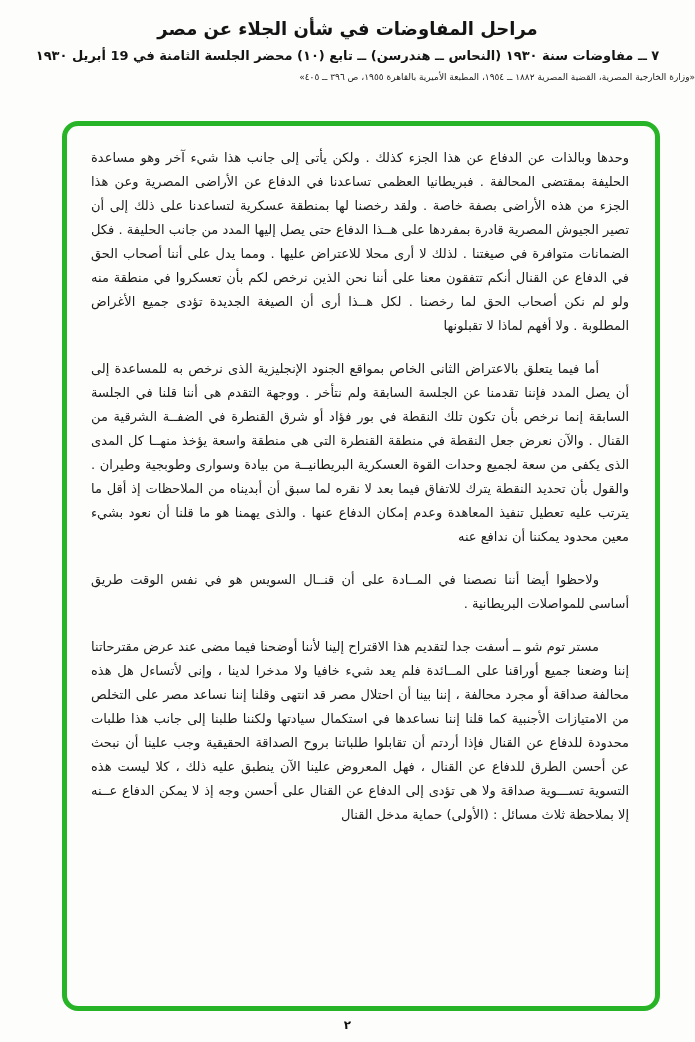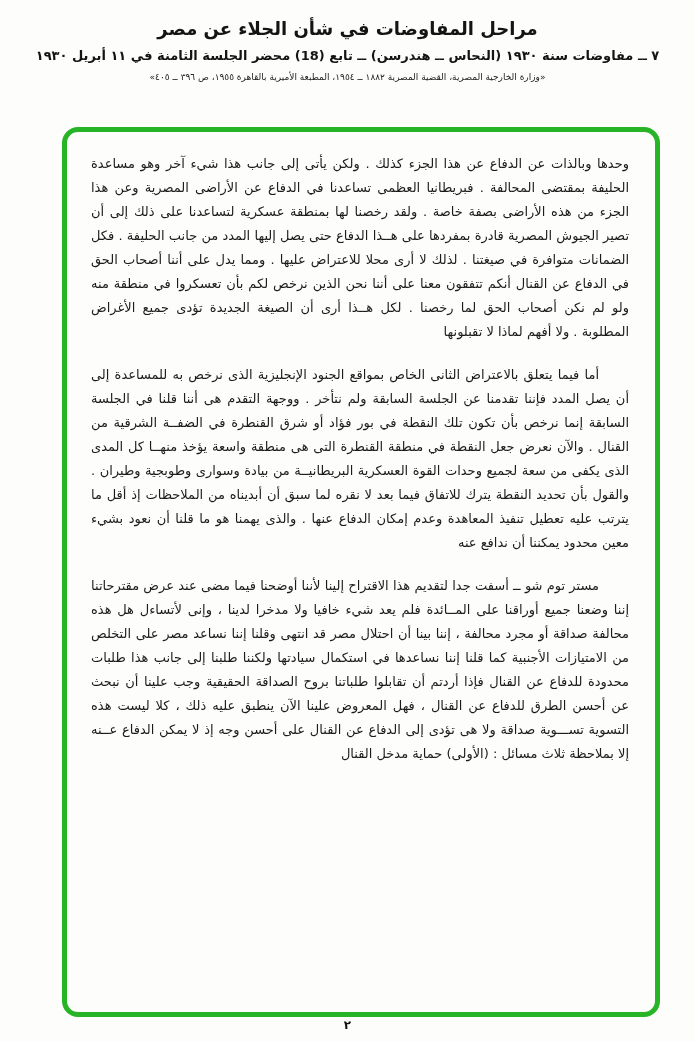--- a/index.html
+++ b/index.html
@@ -29,24 +29,25 @@
   }
   .doc-subtitle {
     font-size: 13px;
     font-weight: bold;
     margin-top: 9px;
   }
   .doc-citation {
     font-size: 9px;
     margin-top: 9px;
     color: #1c1c1c;
+    text-align: right;
   }
   .text-frame {
     position: absolute;
-    top: 127px;
+    top: 121px;
     left: 62px;
     width: 598px;
     height: 890px;
     box-sizing: border-box;
     border: 5px solid #27b427;
     border-radius: 16px;
     padding: 20px 26px 16px 24px;
     overflow: hidden;
     background: #fdfdfb;
   }
@@ -75,25 +76,26 @@
     color: #111;
   }
 </style>
 </head>
 <body>
 
 <div class="page">
 
   <div class="header">
     <div class="doc-title">مراحل المفاوضات في شأن الجلاء عن مصر</div>
-    <div class="doc-subtitle">٧ ــ مفاوضات سنة ١٩٣٠ (النحاس ــ هندرسن) ــ تابع (18) محضر الجلسة الثامنة في ١١ أبريل ١٩٣٠</div>
+    <div class="doc-subtitle">٧ ــ مفاوضات سنة ١٩٣٠ (النحاس ــ هندرسن) ــ تابع (١٠) محضر الجلسة الثامنة في 19 أبريل ١٩٣٠</div>
     <div class="doc-citation">«وزارة الخارجية المصرية، القضية المصرية ١٨٨٢ ــ ١٩٥٤، المطبعة الأميرية بالقاهرة ١٩٥٥، ص ٣٩٦ ــ ٤٠٥»</div>
   </div>
 
   <div class="text-frame">
     <p class="no-indent">وحدها وبالذات عن الدفاع عن هذا الجزء كذلك . ولكن يأتى إلى جانب هذا شيء آخر وهو مساعدة الحليفة بمقتضى المحالفة . فبريطانيا العظمى تساعدنا في الدفاع عن الأراضى المصرية وعن هذا الجزء من هذه الأراضى بصفة خاصة . ولقد رخصنا لها بمنطقة عسكرية لتساعدنا على ذلك إلى أن تصير الجيوش المصرية قادرة بمفردها على هــذا الدفاع حتى يصل إليها المدد من جانب الحليفة . فكل الضمانات متوافرة في صيغتنا . لذلك لا أرى محلا للاعتراض عليها . ومما يدل على أننا أصحاب الحق في الدفاع عن القنال أنكم تتفقون معنا على أننا نحن الذين نرخص لكم بأن تعسكروا في منطقة منه ولو لم نكن أصحاب الحق لما رخصنا . لكل هــذا أرى أن الصيغة الجديدة تؤدى جميع الأغراض المطلوبة . ولا أفهم لماذا لا تقبلونها</p>
     <p>أما فيما يتعلق بالاعتراض الثانى الخاص بمواقع الجنود الإنجليزية الذى نرخص به للمساعدة إلى أن يصل المدد فإننا تقدمنا عن الجلسة السابقة ولم نتأخر . ووجهة التقدم هى أننا قلنا في الجلسة السابقة إنما نرخص بأن تكون تلك النقطة في بور فؤاد أو شرق القنطرة في الضفــة الشرقية من القنال . والآن نعرض جعل النقطة في منطقة القنطرة التى هى منطقة واسعة يؤخذ منهــا كل المدى الذى يكفى من سعة لجميع وحدات القوة العسكرية البريطانيــة من بيادة وسوارى وطوبجية وطيران . والقول بأن تحديد النقطة يترك للاتفاق فيما بعد لا نقره لما سبق أن أبديناه من الملاحظات إذ أقل ما يترتب عليه تعطيل تنفيذ المعاهدة وعدم إمكان الدفاع عنها . والذى يهمنا هو ما قلنا أن نعود بشيء معين محدود يمكننا أن ندافع عنه</p>
+    <p>ولاحظوا أيضا أننا نصصنا في المــادة على أن قنــال السويس هو في نفس الوقت طريق أساسى للمواصلات البريطانية .</p>
     <p>مستر توم شو ــ أسفت جدا لتقديم هذا الاقتراح إلينا لأننا أوضحنا فيما مضى عند عرض مقترحاتنا إننا وضعنا جميع أوراقنا على المــائدة فلم يعد شيء خافيا ولا مدخرا لدينا ، وإنى لأتساءل هل هذه محالفة صداقة أو مجرد محالفة ، إننا بينا أن احتلال مصر قد انتهى وقلنا إننا نساعد مصر على التخلص من الامتيازات الأجنبية كما قلنا إننا نساعدها في استكمال سيادتها ولكننا طلبنا إلى جانب هذا طلبات محدودة للدفاع عن القنال فإذا أردتم أن تقابلوا طلباتنا بروح الصداقة الحقيقية وجب علينا أن نبحث عن أحسن الطرق للدفاع عن القنال ، فهل المعروض علينا الآن ينطبق عليه ذلك ، كلا ليست هذه التسوية تســـوية صداقة ولا هى تؤدى إلى الدفاع عن القنال على أحسن وجه إذ لا يمكن الدفاع عــنه إلا بملاحظة ثلاث مسائل : (الأولى) حماية مدخل القنال</p>
   </div>
 
   <div class="page-number">٢</div>
 
 </div>
 
 </body></html>

